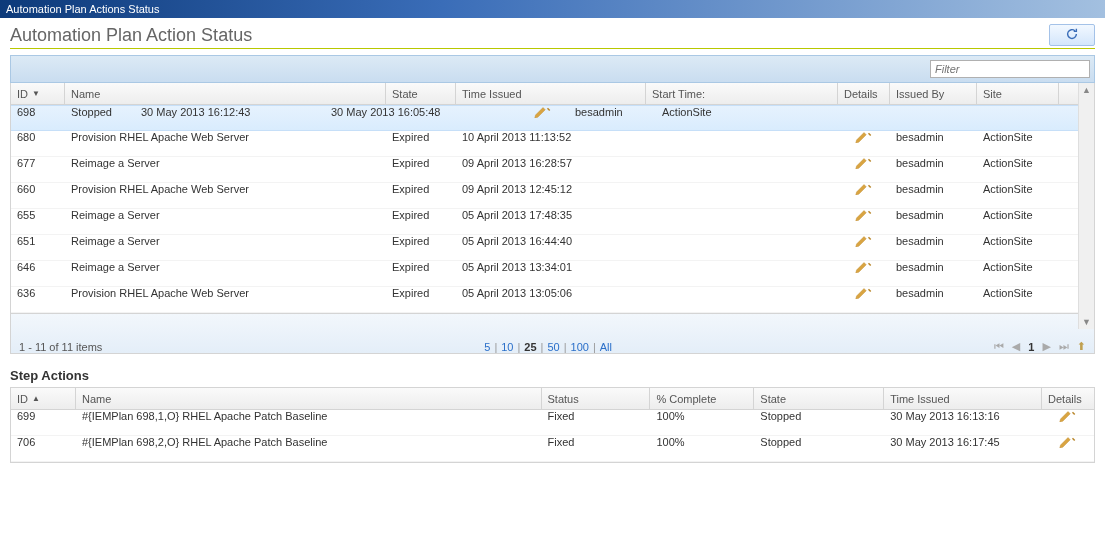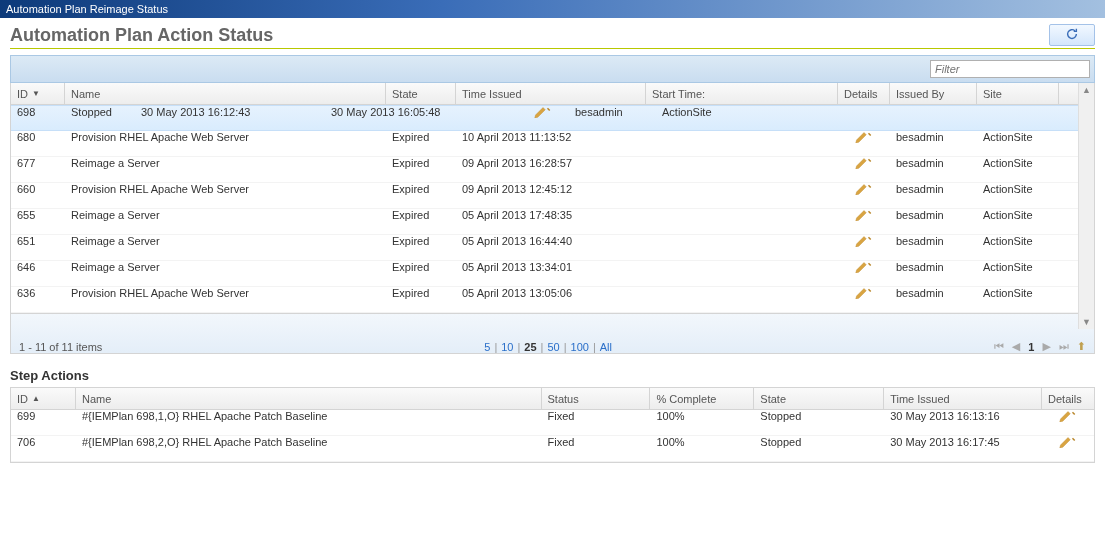--- a/index.html
+++ b/index.html
@@ -1,20 +1,20 @@
 <!DOCTYPE html>
 <html><head>
 <meta charset="utf-8">
 <style>
 * { box-sizing: border-box; margin: 0; padding: 0; }
 body { font-family: Arial, Helvetica, sans-serif; font-size: 11px; color: #333; background: #fff; width: 1105px; }
 .titlebar { background: linear-gradient(to right, #0d3a7a, #3a6db8 40%, #a3c0e0 100%); color: #fff; padding: 3px 6px; font-size: 11px; height: 18px; line-height: 12px; }
 .page { padding: 6px 10px 10px 10px; }
 .page-header-row { display: flex; align-items: center; justify-content: space-between; border-bottom: 1px solid #b8c800; padding-bottom: 2px; margin-bottom: 6px; }
-.page-header { font-size: 18px; color: #666; font-weight: bold; }
+.page-header { font-size: 18px; color: #666; font-weight: normal; }
 .refresh-btn { background: linear-gradient(#f2f8ff, #d4e6fb); border: 1px solid #a4c2e8; border-radius: 2px; width: 46px; height: 22px; display: flex; align-items: center; justify-content: center; cursor: pointer; }
 .section-title { font-size: 13px; font-weight: bold; color: #333; margin-bottom: 4px; }
 .top-actions { display: flex; justify-content: flex-end; align-items: center; gap: 4px; margin-bottom: 2px; font-weight: bold; font-size: 11px; }
 .checkbox { width: 14px; height: 14px; border: 1px solid #aaa; background: #fff; display: inline-block; }
 .filter-row { background: linear-gradient(#dceaf5, #c9ddf0); border: 1px solid #aac8e4; height: 28px; display: flex; align-items: center; justify-content: flex-end; padding: 0 4px; }
 .filter-input { width: 160px; height: 18px; border: 1px solid #b0b0b0; padding: 1px 4px; font-size: 11px; font-style: italic; color: #999; }
 .grid-wrap { position: relative; border: 1px solid #d4d4d4; border-top: none; }
 .grid-header { background: linear-gradient(#fafafa, #ededed); border-bottom: 1px solid #d4d4d4; display: flex; height: 22px; align-items: stretch; }
 .grid-header .hcell { border-right: 1px solid #d4d4d4; padding: 4px 6px; color: #555; display: flex; align-items: center; gap: 4px; cursor: pointer; }
 .grid-body { background: #fff; }
@@ -34,21 +34,21 @@
 
 .c-id{width:54px}.c-name{width:321px}.c-state{width:70px}.c-time{width:190px}.c-start{width:192px}.c-details{width:52px; text-align:center}.c-issued{width:87px}.c-site{width:82px}.c-scroll{width:16px}
 
 .s-id{width:65px}.s-name{width:466px}.s-status{width:109px}.s-complete{width:104px}.s-state{width:130px}.s-time{width:158px}.s-details{width:52px;text-align:center}
 .step-section{margin-top:14px}
 </style>
 </head>
 <body>
 
 <div class="titlebar">
-  <span>Automation Plan Reimage Status</span>
+  <span>Automation Plan Actions Status</span>
 </div>
 
 <div class="page">
   <div class="page-header-row">
     <div class="page-header">Automation Plan Action Status</div>
     <div class="refresh-btn">
       <span>
         <svg width="14" height="14" viewBox="0 0 16 16">
             <path fill="none" stroke="#3a6db8" stroke-width="1.6" d="M13 8a5 5 0 1 1-1.7-3.7M13 2v3h-3"></path>
           </svg>

